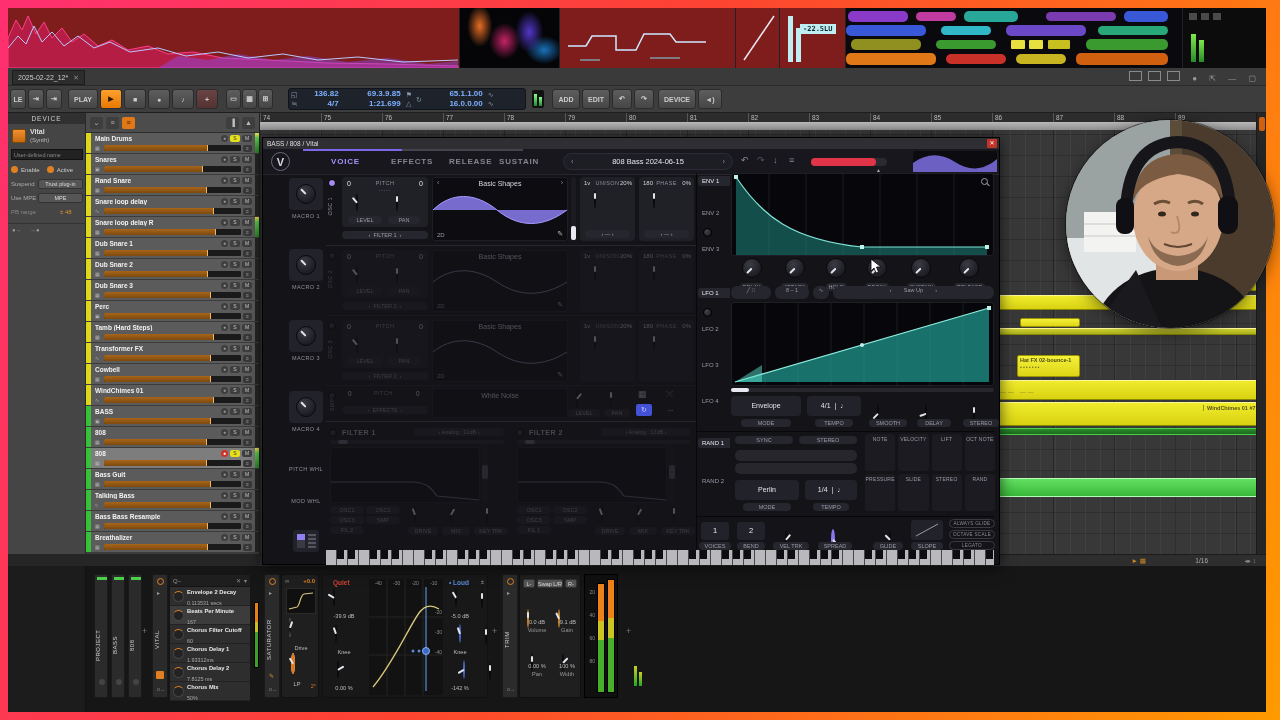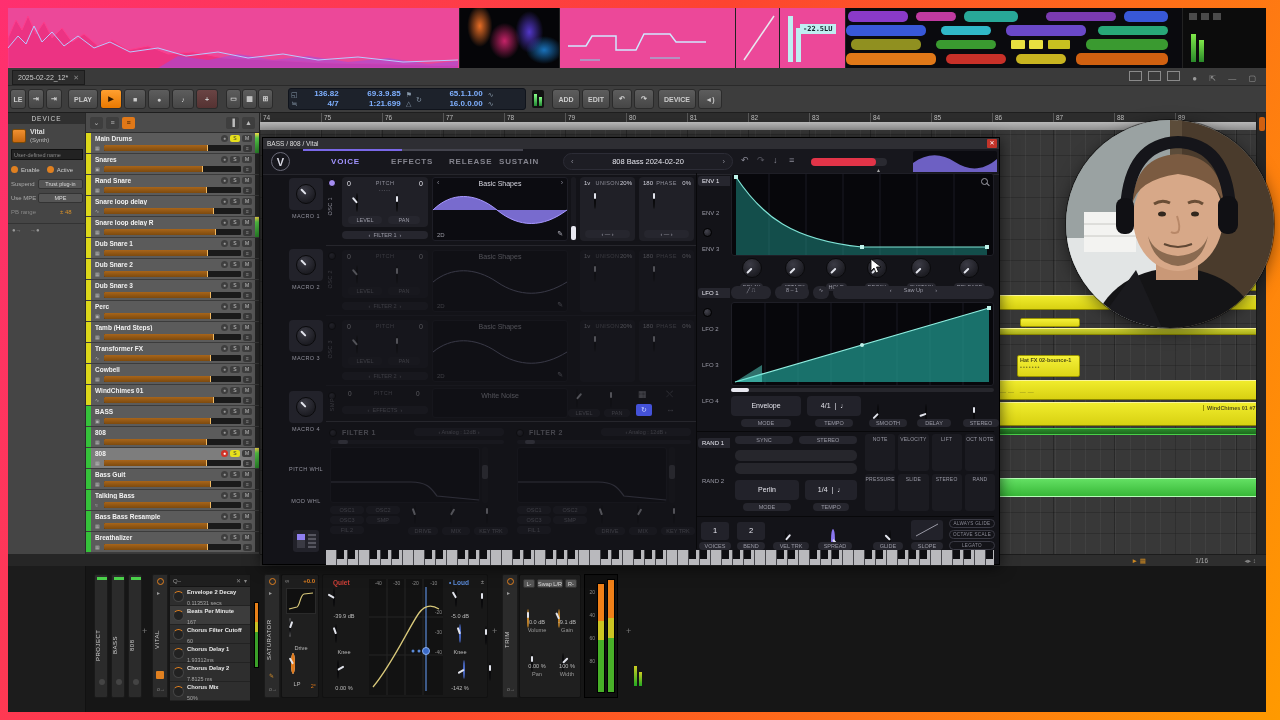--- a/index.html
+++ b/index.html
@@ -1,21 +1,21 @@
 <!DOCTYPE html>
 <html><head>
 <meta charset="utf-8">
 <style>
 *{margin:0;padding:0;box-sizing:border-box;font-family:"Liberation Sans",sans-serif}
 html,body{width:1280px;height:720px;overflow:hidden;background:#000}
 .frame{position:absolute;inset:0;background:linear-gradient(115deg,#ff2f70 0%,#fd4430 45%,#ff9a00 100%)}
 .abs{position:absolute}
 #app{position:absolute;left:8px;top:8px;width:1258px;height:704px;background:#262626;overflow:hidden}
 
-.topstrip{left:0;top:0;width:1258px;height:60px;background:#ec4899}
+.topstrip{left:0;top:0;width:1258px;height:60px;background:#7f1d1d}
 .vpanel-sep{border-right:1px solid #222}
 .loud-badge{position:absolute;left:20px;top:16px;background:#bfeef2;color:#15252a;font-size:7px;font-weight:bold;padding:1px 3px;font-family:"DejaVu Sans Mono",monospace}
 .wb{position:absolute;border-radius:5px}
 
 .menurow{left:0;top:60px;width:1258px;height:18px;background:#3a3a3a;border-bottom:1px solid #2a2a2a}
 .doctab{position:absolute;left:4px;top:2px;height:15px;background:#2d2d2d;border:1px solid #1c1c1c;color:#ccc;font-size:7px;display:flex;align-items:center;gap:5px;padding:0 5px}
 .winbtn{width:13px;height:10px;border:1px solid #8a8a8a;display:inline-block;margin-left:6px}
 
 .toolbar{left:0;top:78px;width:1258px;height:27px;background:#3d3d3d;border-bottom:1px solid #1e1e1e}
 .tbtn{position:absolute;top:3px;height:20px;background:linear-gradient(#5d5d5d,#464646);border:1px solid #2b2b2b;border-radius:3px;color:#ccc;font-size:7px;display:flex;align-items:center;justify-content:center;font-weight:bold}
@@ -625,21 +625,21 @@
     </div>
     <div class="vhead">
       <div class="abs" style="left:40px;top:0;width:220px;height:2px;background:linear-gradient(90deg,#7a68e8 0 45%,#44444e 45%)"></div>
       <div class="abs" style="left:8px;top:3px;width:19px;height:19px;border-radius:50%;border:1.5px solid #6a6a78;color:#d8d8e2;font-size:11px;font-weight:bold;text-align:center;line-height:18px">V</div>
       <span class="abs vtab on" style="left:68px;top:8px">VOICE</span>
       <span class="abs vtab" style="left:128px;top:8px">EFFECTS</span>
       <span class="abs vtab" style="left:186px;top:8px">RELEASE</span>
       <span class="abs vtab" style="left:236px;top:8px">SUSTAIN</span>
       <div class="abs" style="left:300px;top:4px;width:170px;height:17px;background:#1d1d24;border:1px solid #2c2c36;border-radius:9px;display:flex;align-items:center;color:#e4e4ec;font-size:7.5px">
         <span style="padding:0 7px;color:#8a8a96">‹</span>
-        <span style="flex:1;text-align:center">808 Bass 2024-02-20</span>
+        <span style="flex:1;text-align:center">808 Bass 2024-06-15</span>
         <span style="padding:0 7px;color:#8a8a96">›</span>
       </div>
       <span class="abs" style="left:478px;top:6px;color:#8a8a96;font-size:9px">↶</span>
       <span class="abs" style="left:494px;top:6px;color:#55555f;font-size:9px">↷</span>
       <span class="abs" style="left:510px;top:6px;color:#8a8a96;font-size:9px">↓</span>
       <span class="abs" style="left:526px;top:6px;color:#8a8a96;font-size:9px">≡</span>
       <div class="abs" style="left:548px;top:9px;width:76px;height:8px;background:#2a2a31;border-radius:4px">
         <div style="width:85%;height:100%;background:#e23448;border-radius:4px"></div>
         <div style="position:absolute;right:6px;top:9px;color:#aaa;font-size:5px">▲</div>
       </div>

